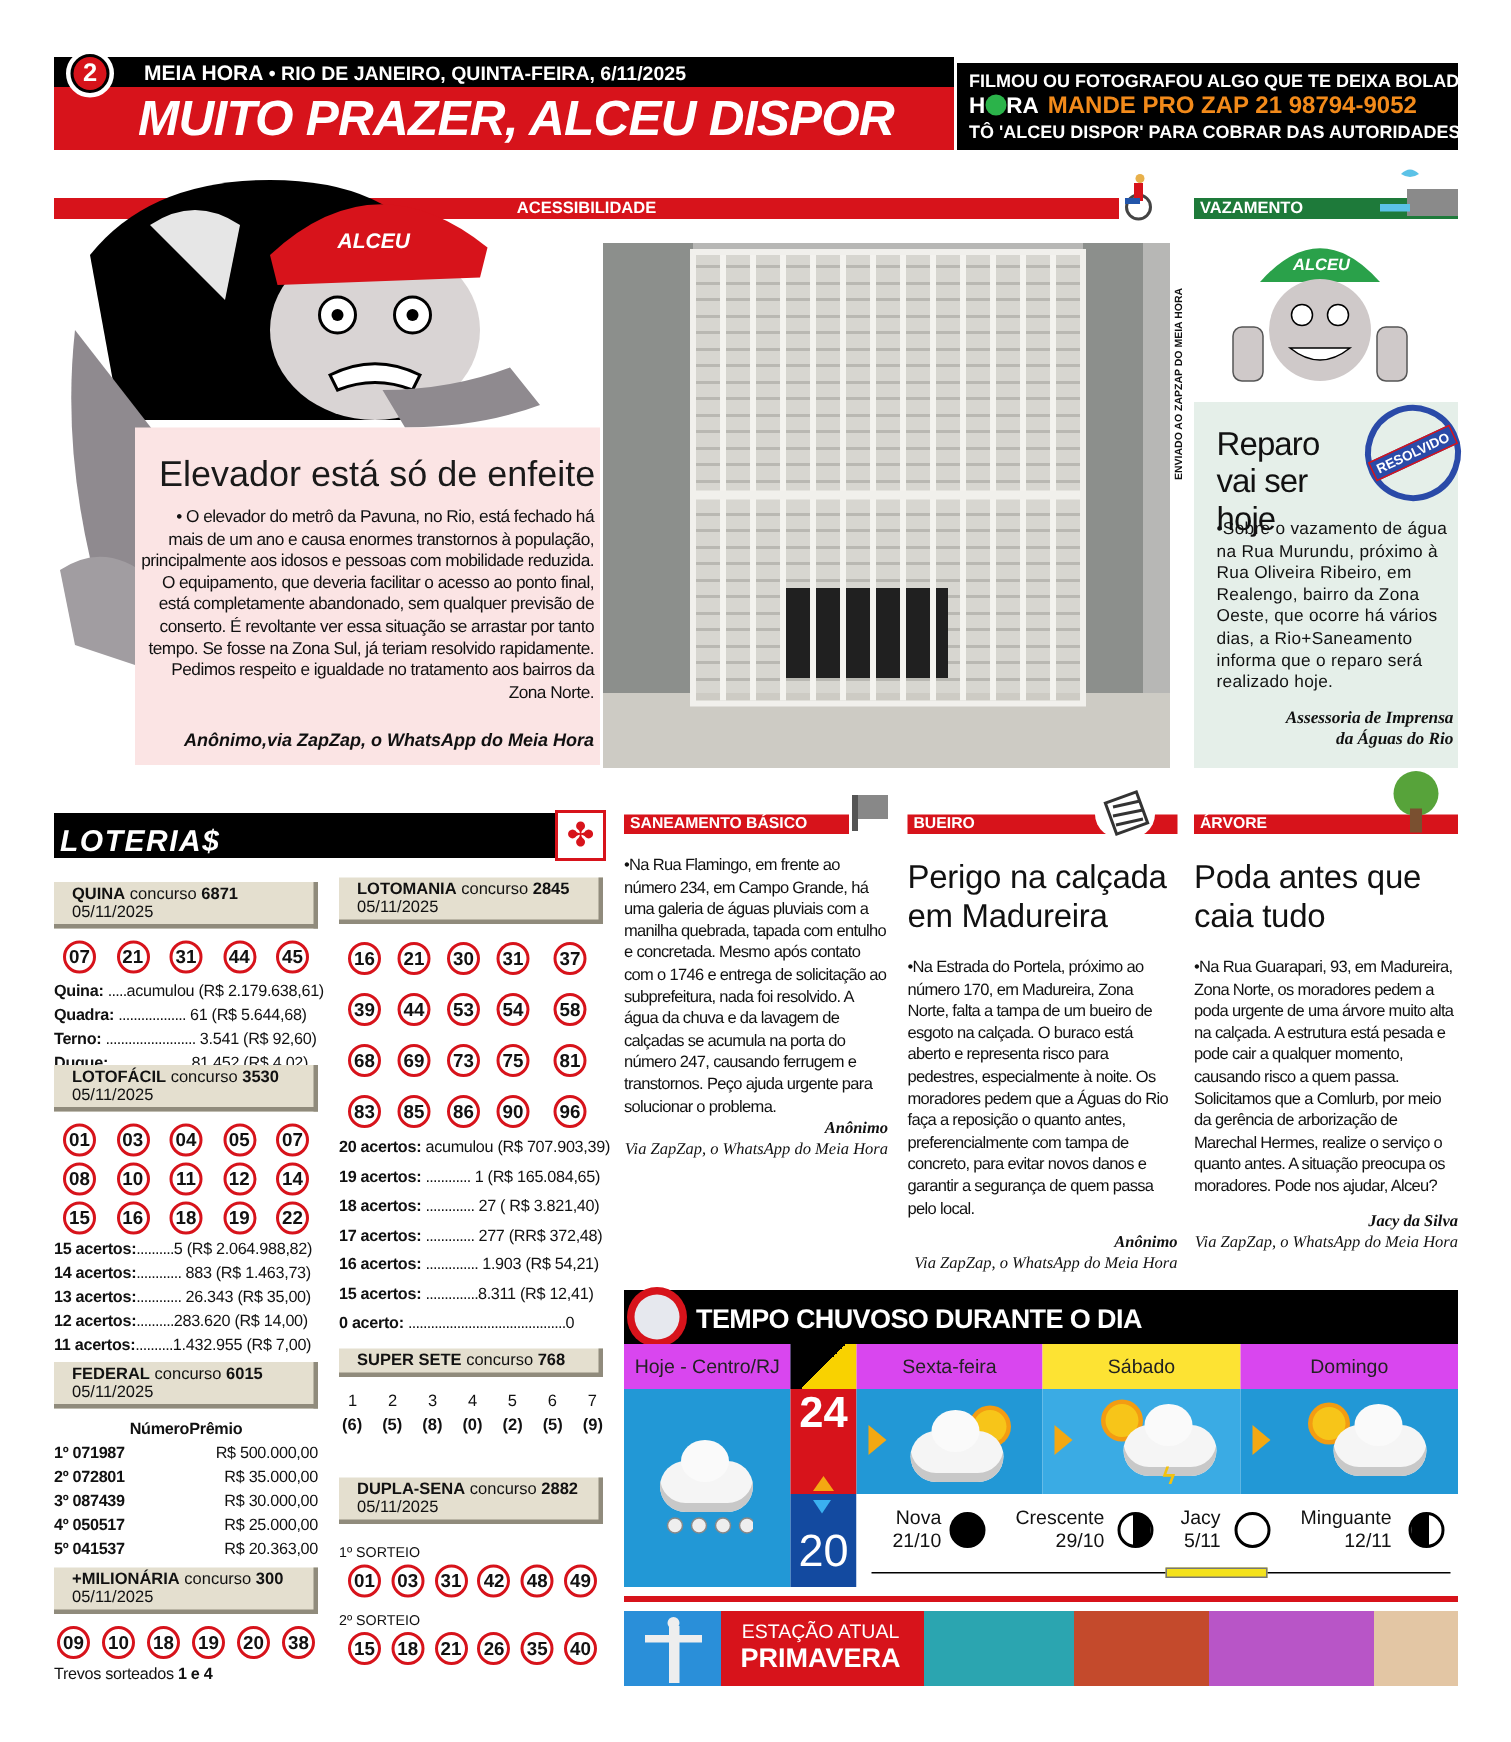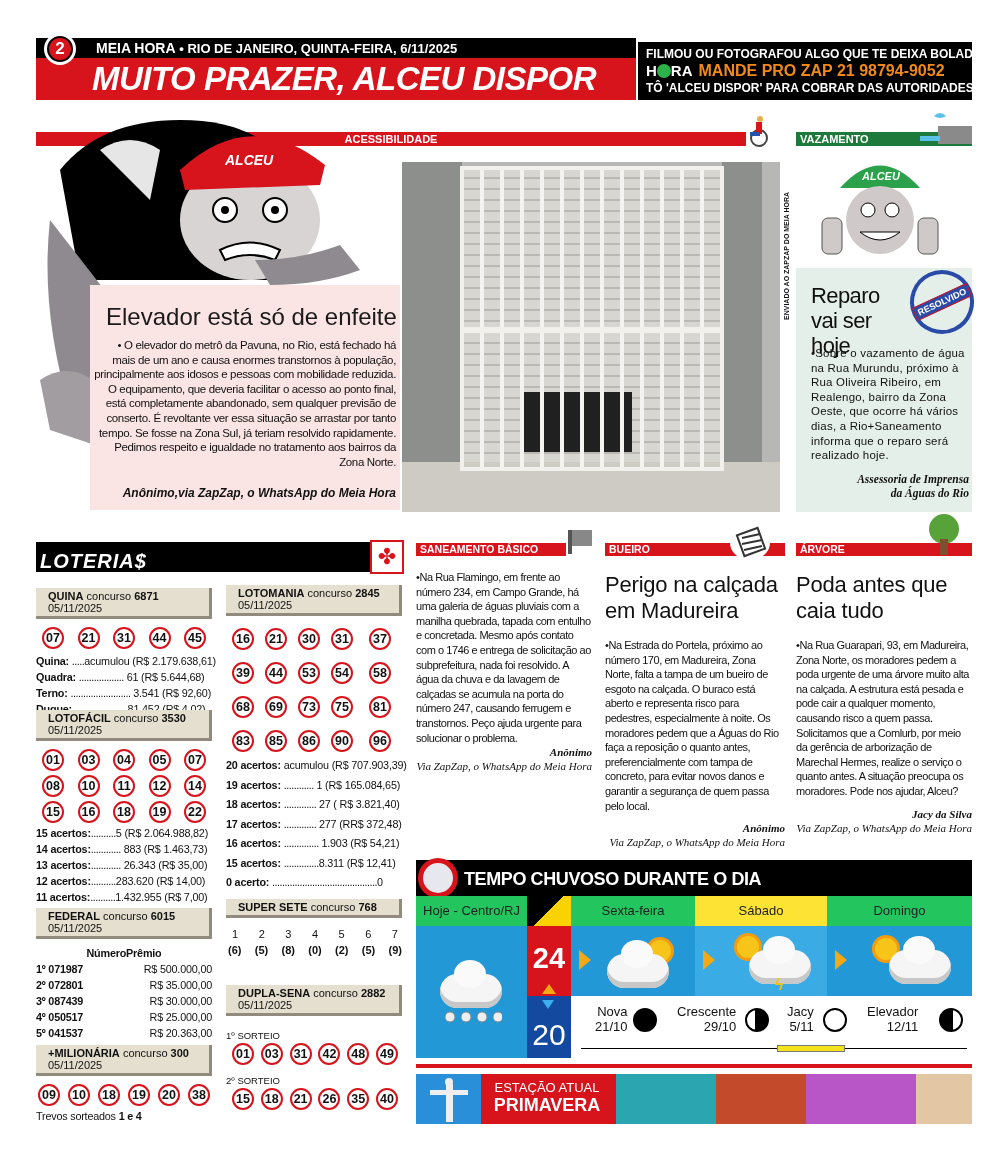--- a/index.html
+++ b/index.html
@@ -61,27 +61,27 @@
 
 .art-bar{height:13px;line-height:13px;font-size:10.5px;padding-left:4px}
 .art-title{font-size:22px;line-height:26px;letter-spacing:-.2px}
 .art-body{font-size:11px;line-height:14.6px;letter-spacing:-.45px;text-align:left}
 .art-sig{font-family:"Liberation Serif",serif;font-style:italic;font-size:11px;text-align:right;line-height:14px}
 .art-sig b{font-weight:bold}
 
 .w-hdr{left:416px;top:860px;width:556px;height:36px;background:#000;color:#fff;font-weight:900;font-size:18px;padding:9px 0 0 48px;letter-spacing:-.4px}
 .w-circle{left:418px;top:858px;width:40px;height:40px;border-radius:50%;background:#d7131b;display:flex;align-items:center;justify-content:center}
 .w-circle i{display:block;width:30px;height:30px;border-radius:50%;background:#e6e8ee}
-.w-daybar{top:896px;height:30px;background:#22c55e;font-size:13px;text-align:center;line-height:30px;color:#222}
+.w-daybar{top:896px;height:30px;background:#d946ef;font-size:13px;text-align:center;line-height:30px;color:#222}
 .w-blue{top:926px;height:70px;background:#2298d6}
 .cloud{position:absolute;width:62px;height:34px;background:#f5f5f5;border-radius:18px;box-shadow:inset 0 -6px 0 #c8c8c8}
 .cloud:before{content:"";position:absolute;left:14px;top:-14px;width:32px;height:28px;border-radius:50%;background:#fafafa}
 .sun{position:absolute;width:22px;height:22px;border-radius:50%;background:#f7c519;box-shadow:0 0 0 3px #f39c12}
 .tri{position:absolute;width:0;height:0;border-top:10px solid transparent;border-bottom:10px solid transparent;border-left:12px solid #f4a812}
-.temp-max{left:527px;top:926px;width:44px;height:70px;background:#d7131b;color:#fff;font-weight:900;font-size:29px;text-align:center;padding-top:16px}
+.temp-max{left:527px;top:926px;width:44px;height:70px;background:#d7131b;color:#fff;font-weight:900;font-size:29px;text-align:center;}
 .temp-min{left:527px;top:996px;width:44px;height:62px;background:#134aa0;color:#fff;font-size:30px;text-align:center;padding-top:22px}
 .moon-area{left:571px;top:996px;width:401px;height:62px;background:#fff}
 .moon{position:absolute;top:8px;font-size:13px;line-height:15px;text-align:right}
 .mdot{position:absolute;width:24px;height:24px;border-radius:50%;border:2px solid #000}
 .season{left:416px;top:1074px;width:556px;height:50px;background:linear-gradient(90deg,#2a8fd9 0 65px,#d7131b 65px 200px,#2ba5b0 200px 300px,#c44a2c 300px 390px,#b855c7 390px 500px,#e3c6a4 500px)}
 .season-lbl{left:487px;top:1080px;width:120px;text-align:center;color:#fff}
 .season-lbl .a{font-size:13px}
 .season-lbl .b{font-size:18px;font-weight:900}
 .red-line{left:416px;top:1064px;width:556px;height:4px;background:#d7131b}
 </style>
@@ -438,21 +438,21 @@
       <div>Crescente</div>
       <div>29/10</div>
     </div>
   <div class="mdot" style="left:174px;top:12px;background:linear-gradient(90deg,#fff 40%,#000 40%)"></div>
   <div class="moon" style="left:216px">
       <div>Jacy</div>
       <div>5/11</div>
     </div>
   <div class="mdot" style="left:252px;top:12px;background:#fff"></div>
   <div class="moon" style="left:296px">
-      <div>Elevador</div>
+      <div>Minguante</div>
       <div>12/11</div>
     </div>
   <div class="mdot" style="left:368px;top:12px;background:linear-gradient(90deg,#000 60%,#fff 60%)"></div>
   <div style="position:absolute;left:10px;top:52px;width:386px;height:1px;background:#000"></div>
   <div style="position:absolute;left:206px;top:49px;width:68px;height:7px;background:#f4e21c;border:1px solid #777"></div>
 </div>
 <div class="abs red-line"></div>
 
 <div class="abs season"></div>
 <div class="abs" style="left:430px;top:1076px;width:38px;height:46px">

